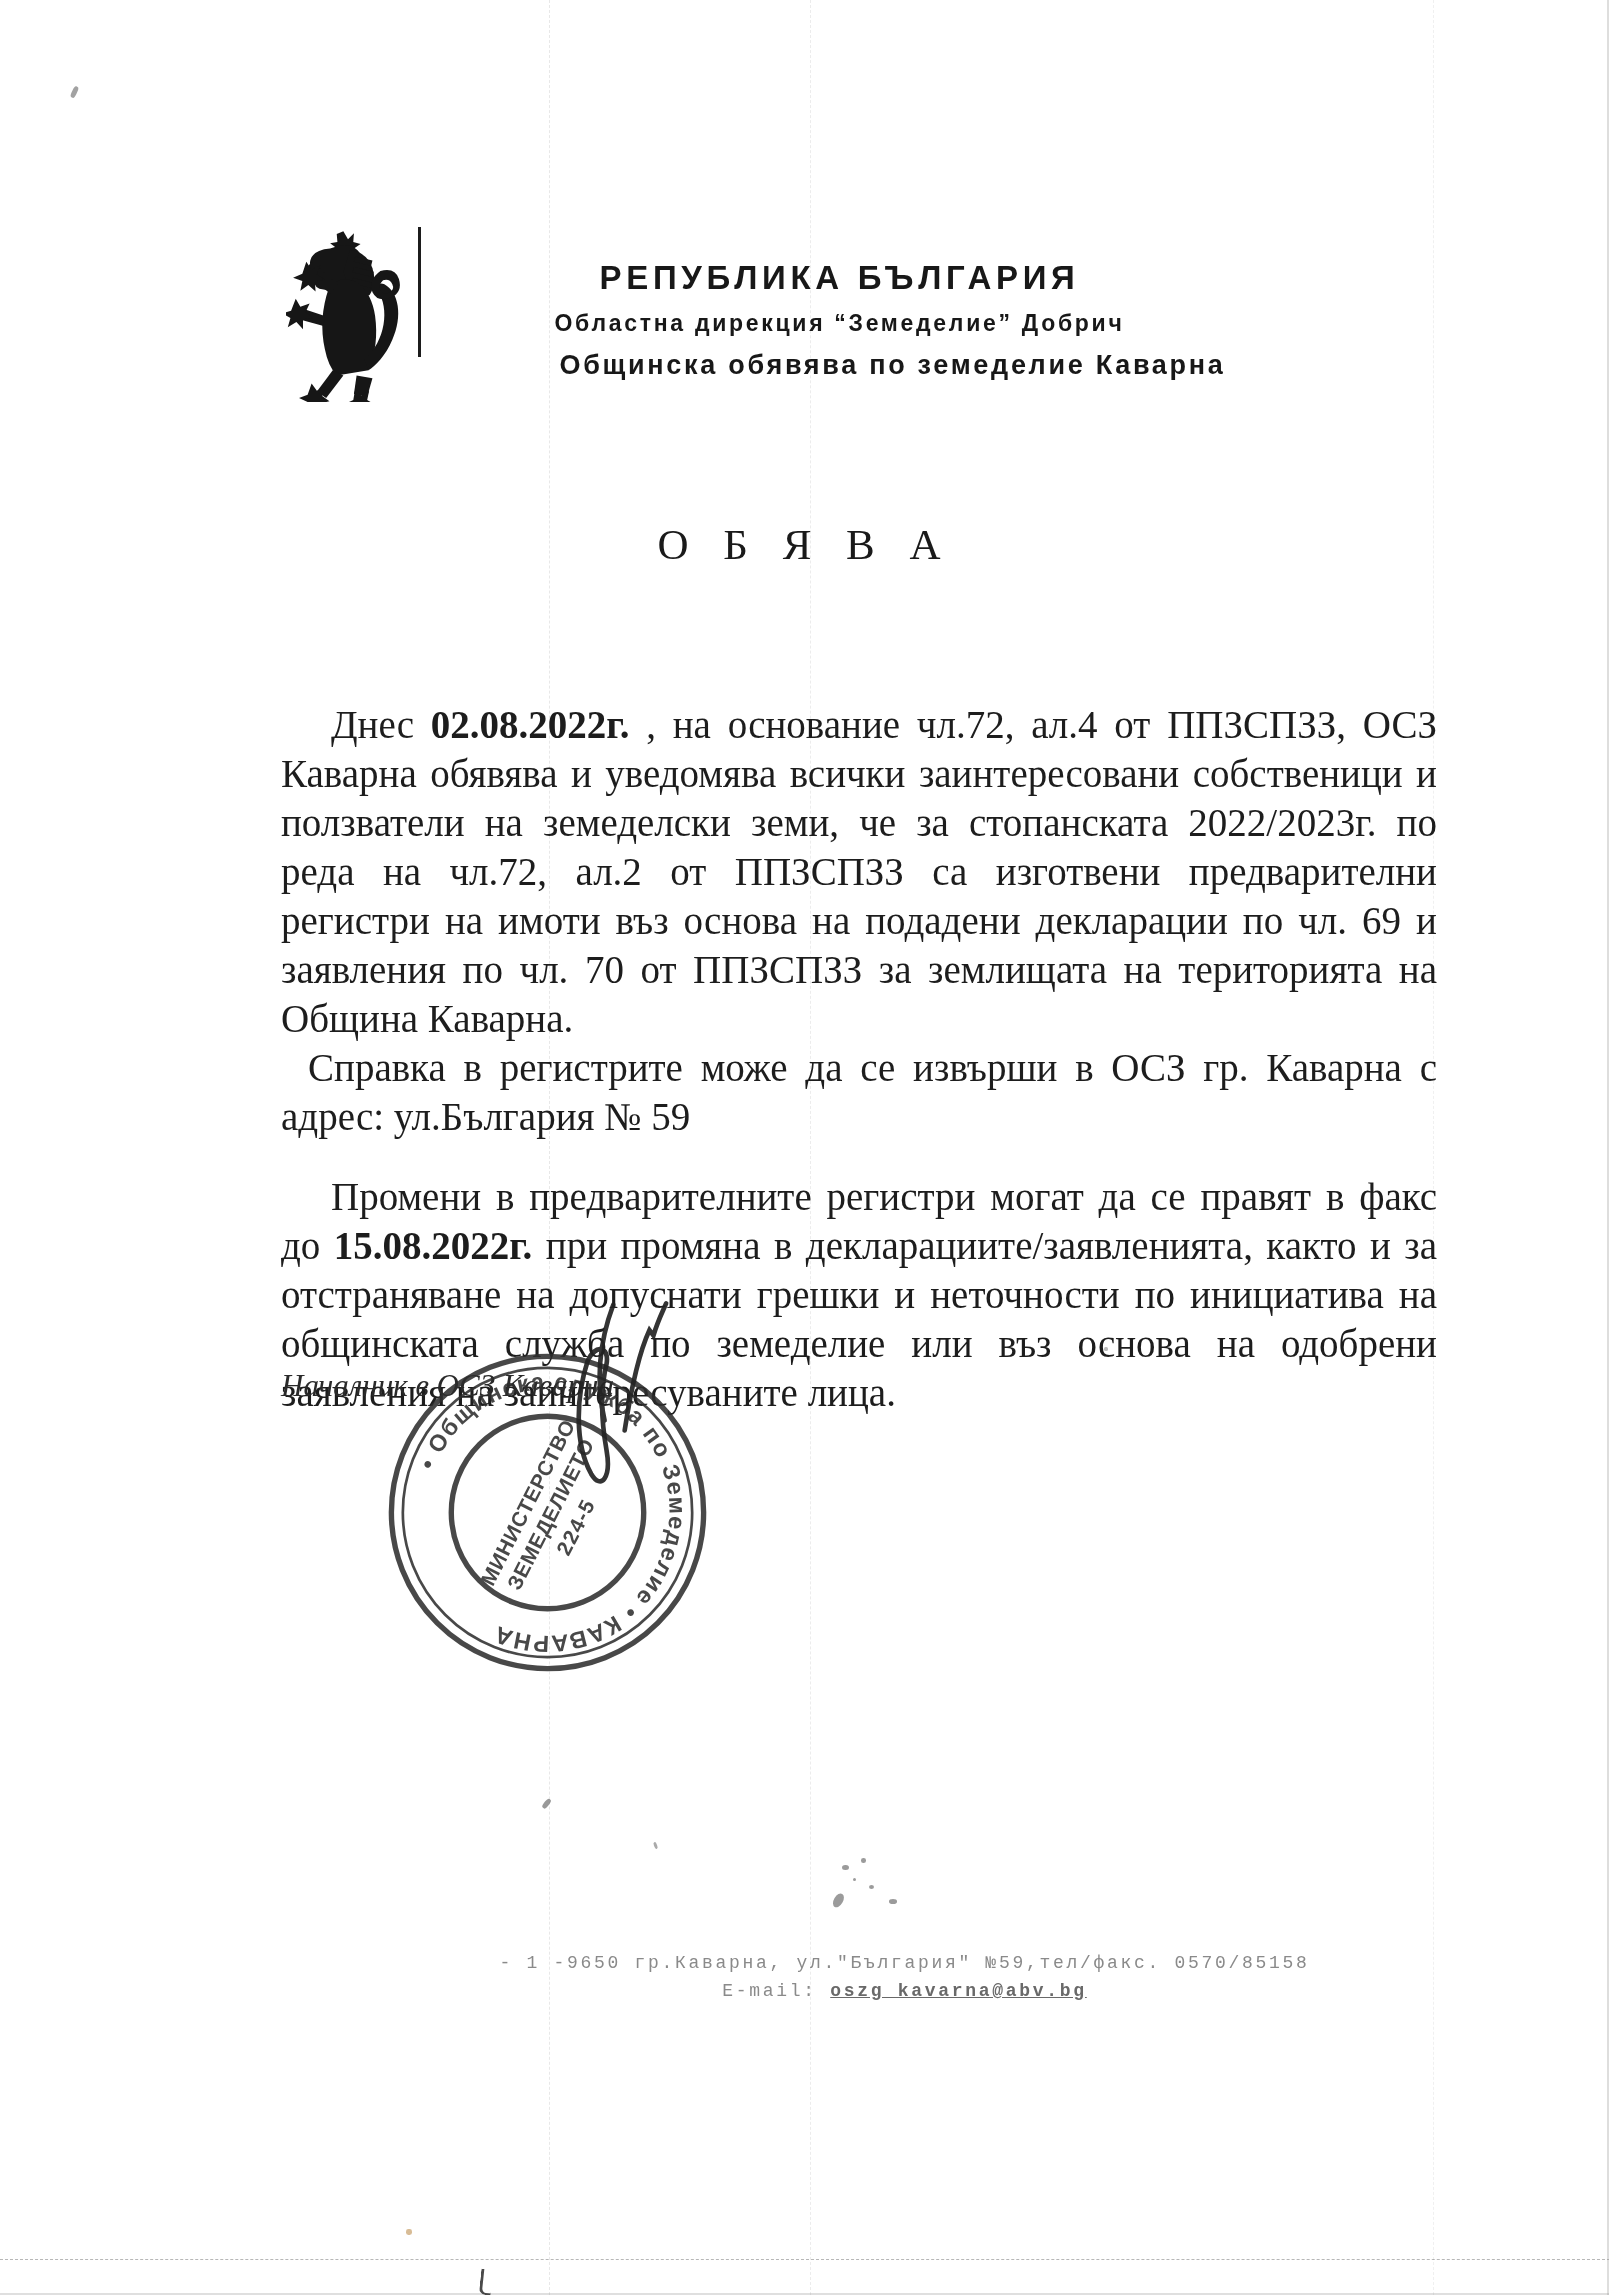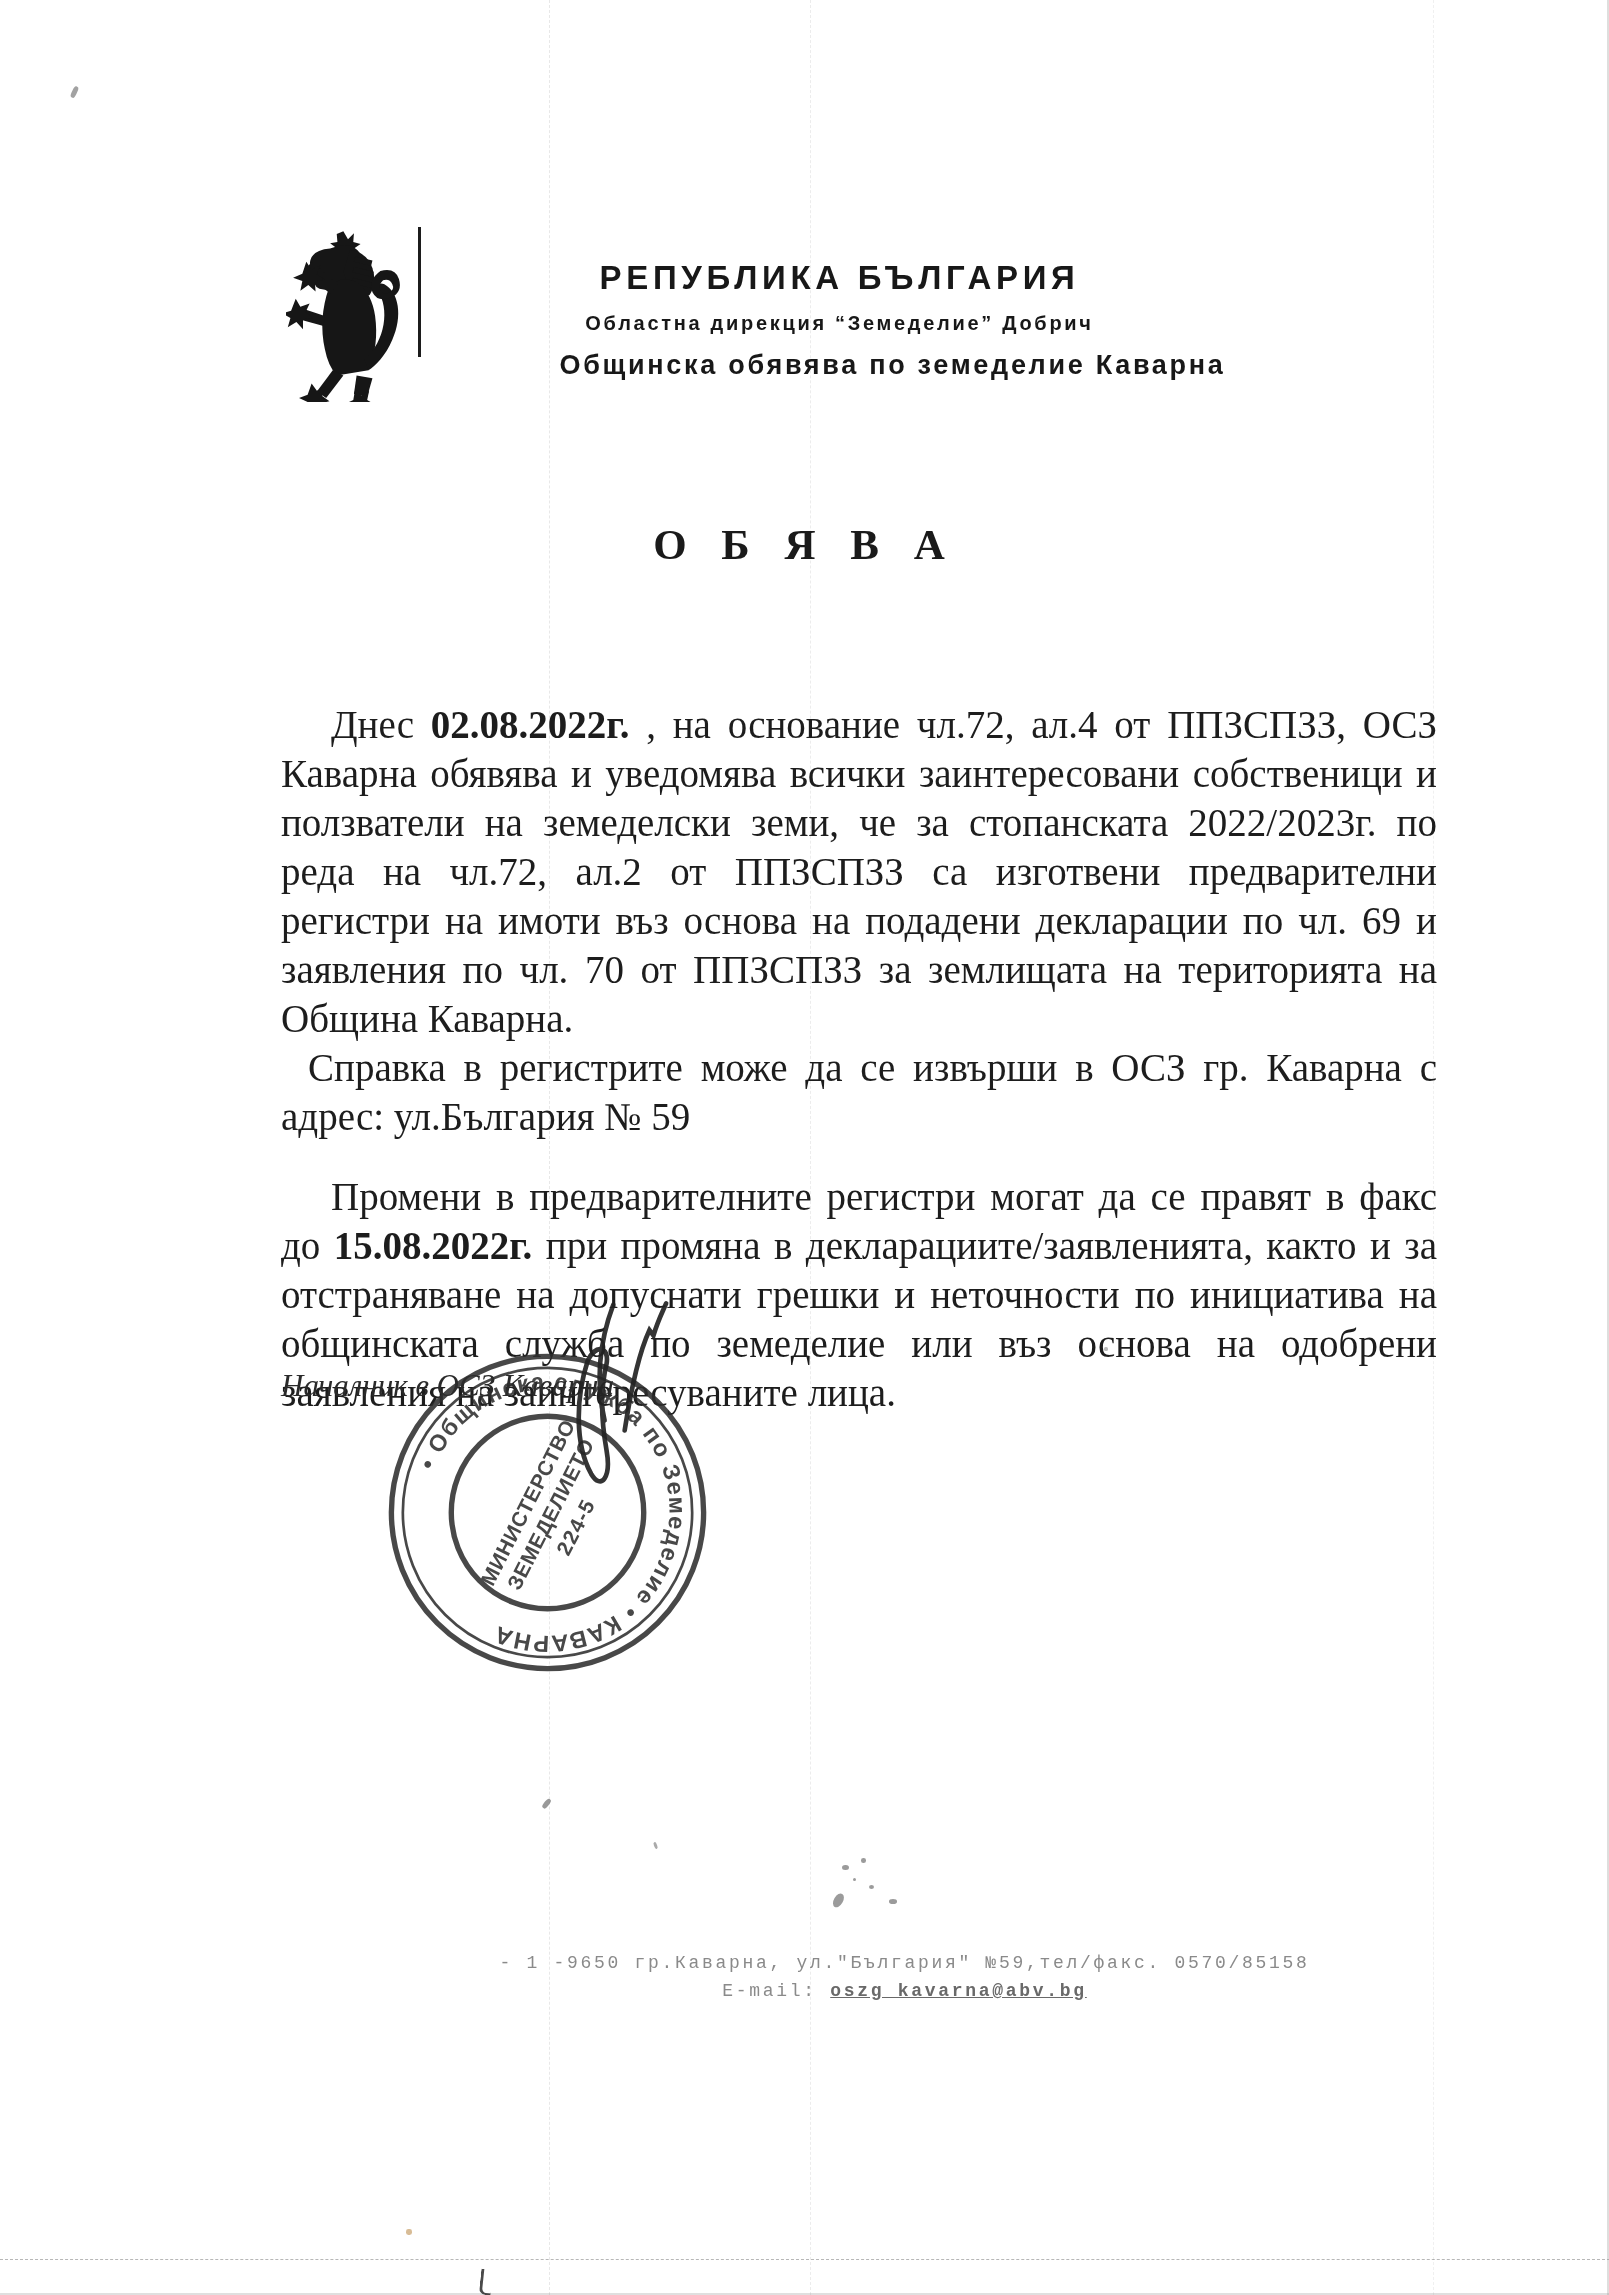--- a/index.html
+++ b/index.html
@@ -10,26 +10,26 @@
   }
   
   .emblem{position:absolute;left:286px;top:230px;width:120px;height:172px;}
   .lh-divider{position:absolute;left:418px;top:227px;width:3.3px;height:130px;background:#1c1c1c;}
   .letterhead{
     position:absolute;left:452px;top:258px;width:775px;text-align:center;
     font-family:"Liberation Sans",sans-serif;font-weight:bold;color:#181818;
   }
   .lh-country{font-size:33px;letter-spacing:4.7px;line-height:39px;margin-bottom:5.3px;}
   .lh-ministry{font-size:27px;letter-spacing:3.3px;line-height:43px;}
-  .lh-directorate{font-size:20px;letter-spacing:2.7px;line-height:43px;}
+  .lh-directorate{font-size:23px;letter-spacing:2.7px;line-height:43px;}
   .lh-office{font-size:27px;letter-spacing:2.7px;line-height:41px;transform:translateX(53px);}
   
   .doc-title{
     position:absolute;left:0;right:0;top:520px;text-align:center;
-    font-size:43px;font-weight:bold;letter-spacing:12px;color:#1a1a1a;
+    font-size:43px;font-weight:normal;letter-spacing:12px;color:#1a1a1a;
   }
   
   .body-text{position:absolute;left:281px;top:700px;width:1156px;
     font-size:39px;line-height:49px;text-align:justify;color:#1d1d1d;}
   .body-text p{margin:0;}
   .p1{text-indent:50px;}
   .p2{text-indent:27px;margin-top:23px !important;}
   .p3{text-indent:27px;margin-top:0px !important;}
   .p4{text-indent:50px;margin-top:31px !important;}
   .bold{font-weight:bold;}

